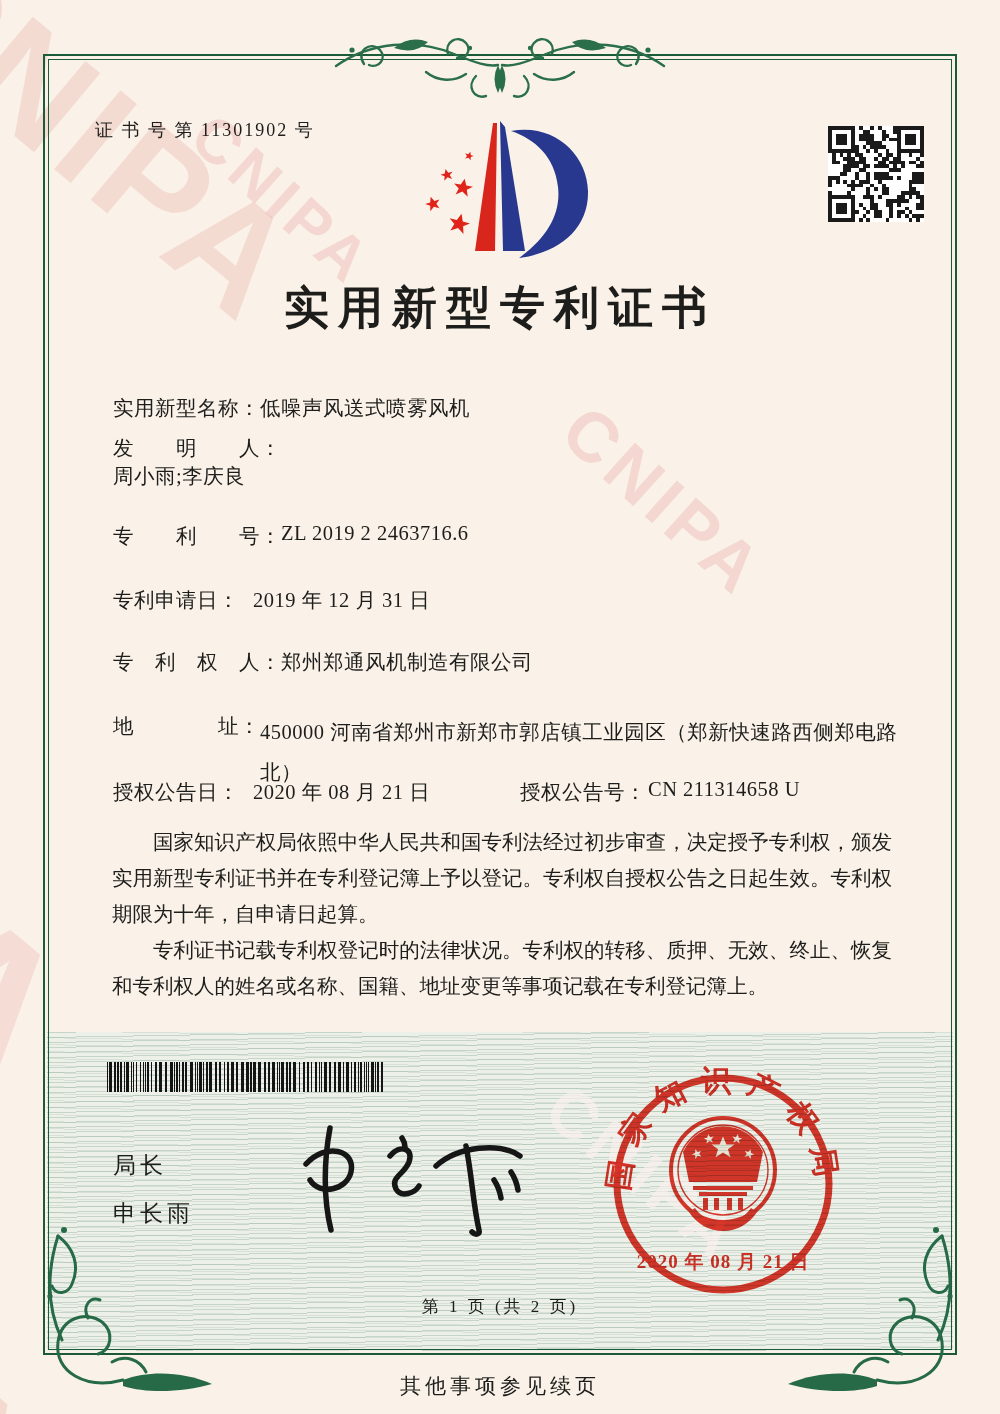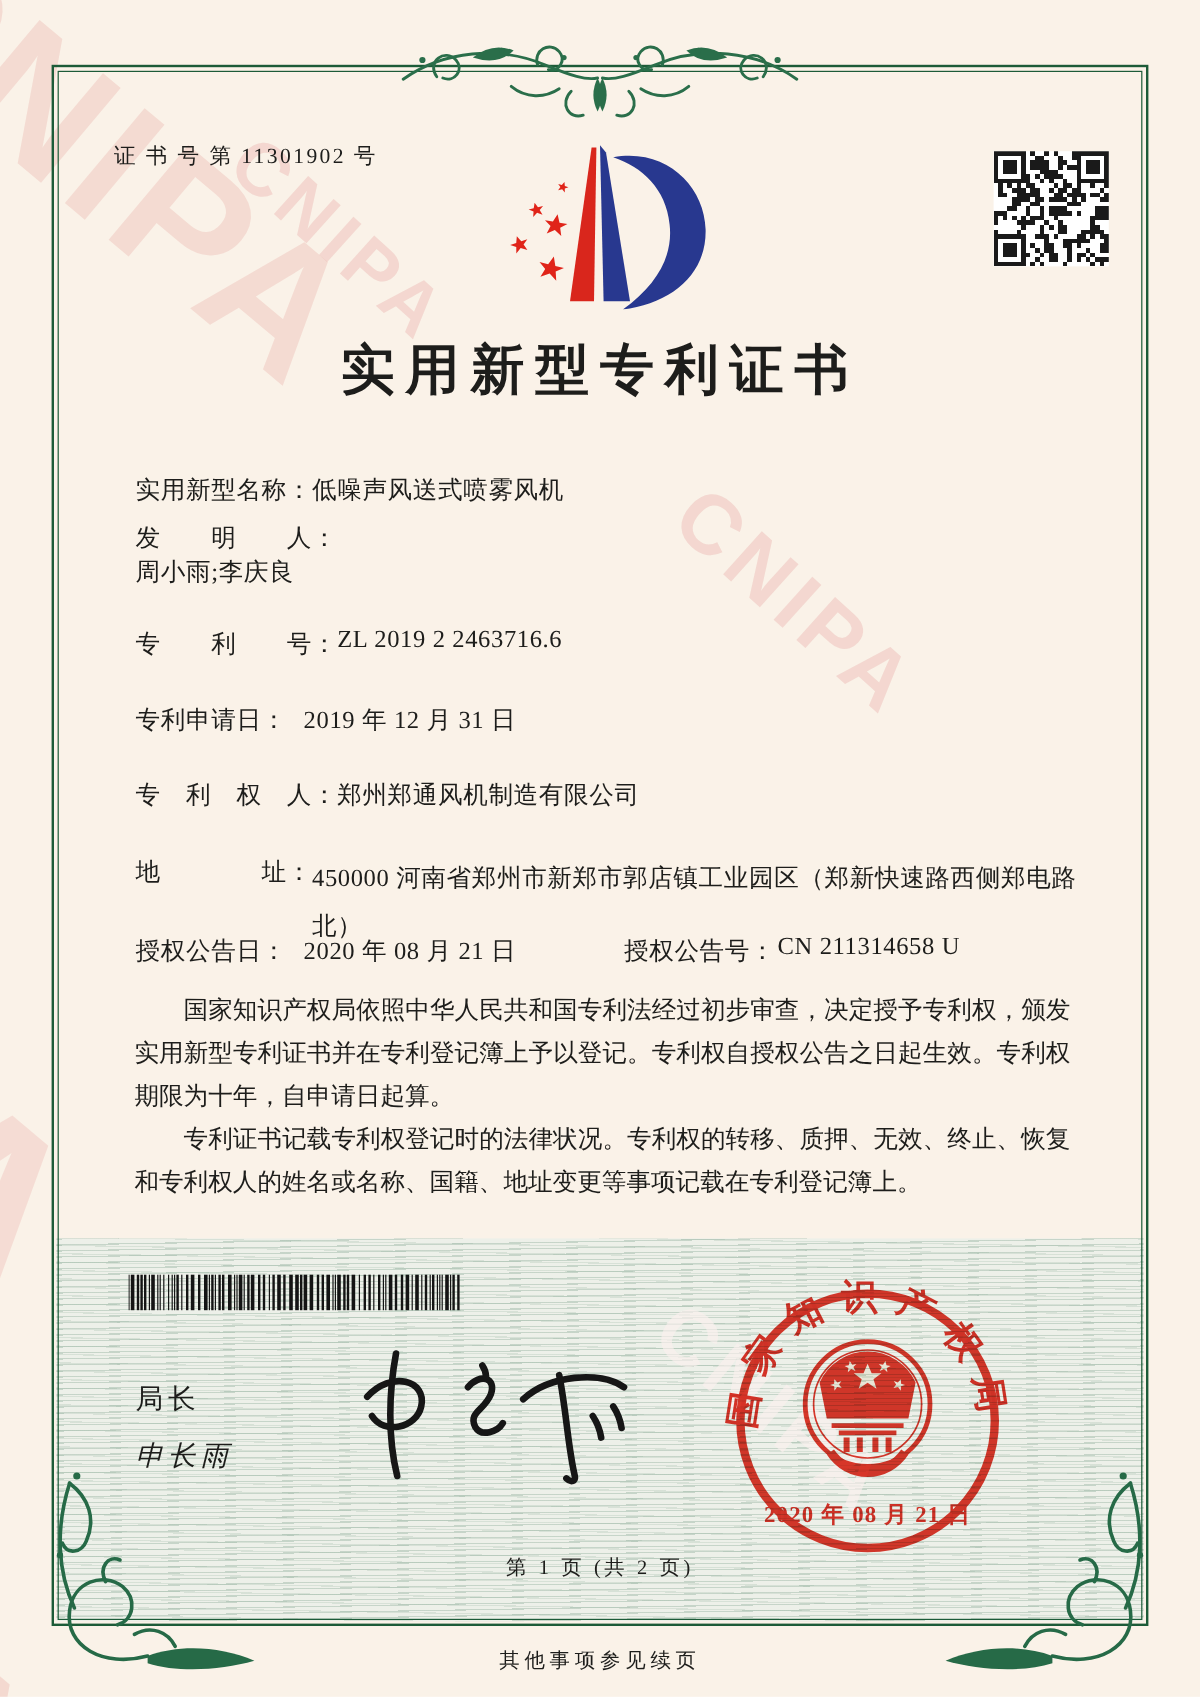--- a/index.html
+++ b/index.html
@@ -34,27 +34,27 @@
   .row .label{min-width:140px;white-space:pre;}
   .row .value{white-space:pre-wrap;}
   .addr .value{width:648px;line-height:40px;}
   
   .body-text{position:absolute;left:112px;top:824px;width:780px;z-index:2;
              font-size:20.5px;line-height:36px;text-align:justify;}
   .body-text p{margin:0;text-indent:2em;}
   
   .barcode{position:absolute;left:107px;top:1062px;width:278px;height:30px;z-index:2;}
   .signer-title{position:absolute;left:113px;top:1150px;font-size:23px;letter-spacing:4px;z-index:2;}
-  .signer-name{position:absolute;left:113px;top:1198px;font-size:23px;letter-spacing:4px;z-index:2;font-style:italic;}
+  .signer-name{position:absolute;left:113px;top:1198px;font-size:23px;letter-spacing:4px;z-index:2;}
   .signature{position:absolute;left:268px;top:1118px;z-index:2;}
   .seal{position:absolute;left:585px;top:1046px;z-index:3;mix-blend-mode:multiply;opacity:.93;}
   .page-footer{position:absolute;left:0;top:1295px;width:100%;text-align:center;
                font-size:17px;letter-spacing:3px;z-index:2;}
   .cont-note{position:absolute;left:0;top:1372px;width:100%;text-align:center;
-             font-size:17px;letter-spacing:4px;z-index:2;}
+             font-size:21px;letter-spacing:4px;z-index:2;}
   .ornament{position:absolute;z-index:2;}
 </style>
 </head>
 <body>
 
 <div class="waveband"></div>
 
 <span class="wm" style="left:-40px;top:-90px;font-size:150px;transform:rotate(40deg);color:rgba(232,164,160,.30);">CNIPA</span>
 <span class="wm" style="left:225px;top:100px;font-size:62px;transform:rotate(42deg);color:rgba(232,164,160,.34);">CNIPA</span>
 <span class="wm" style="left:600px;top:390px;font-size:70px;transform:rotate(42deg);color:rgba(232,164,160,.34);">CNIPA</span>

